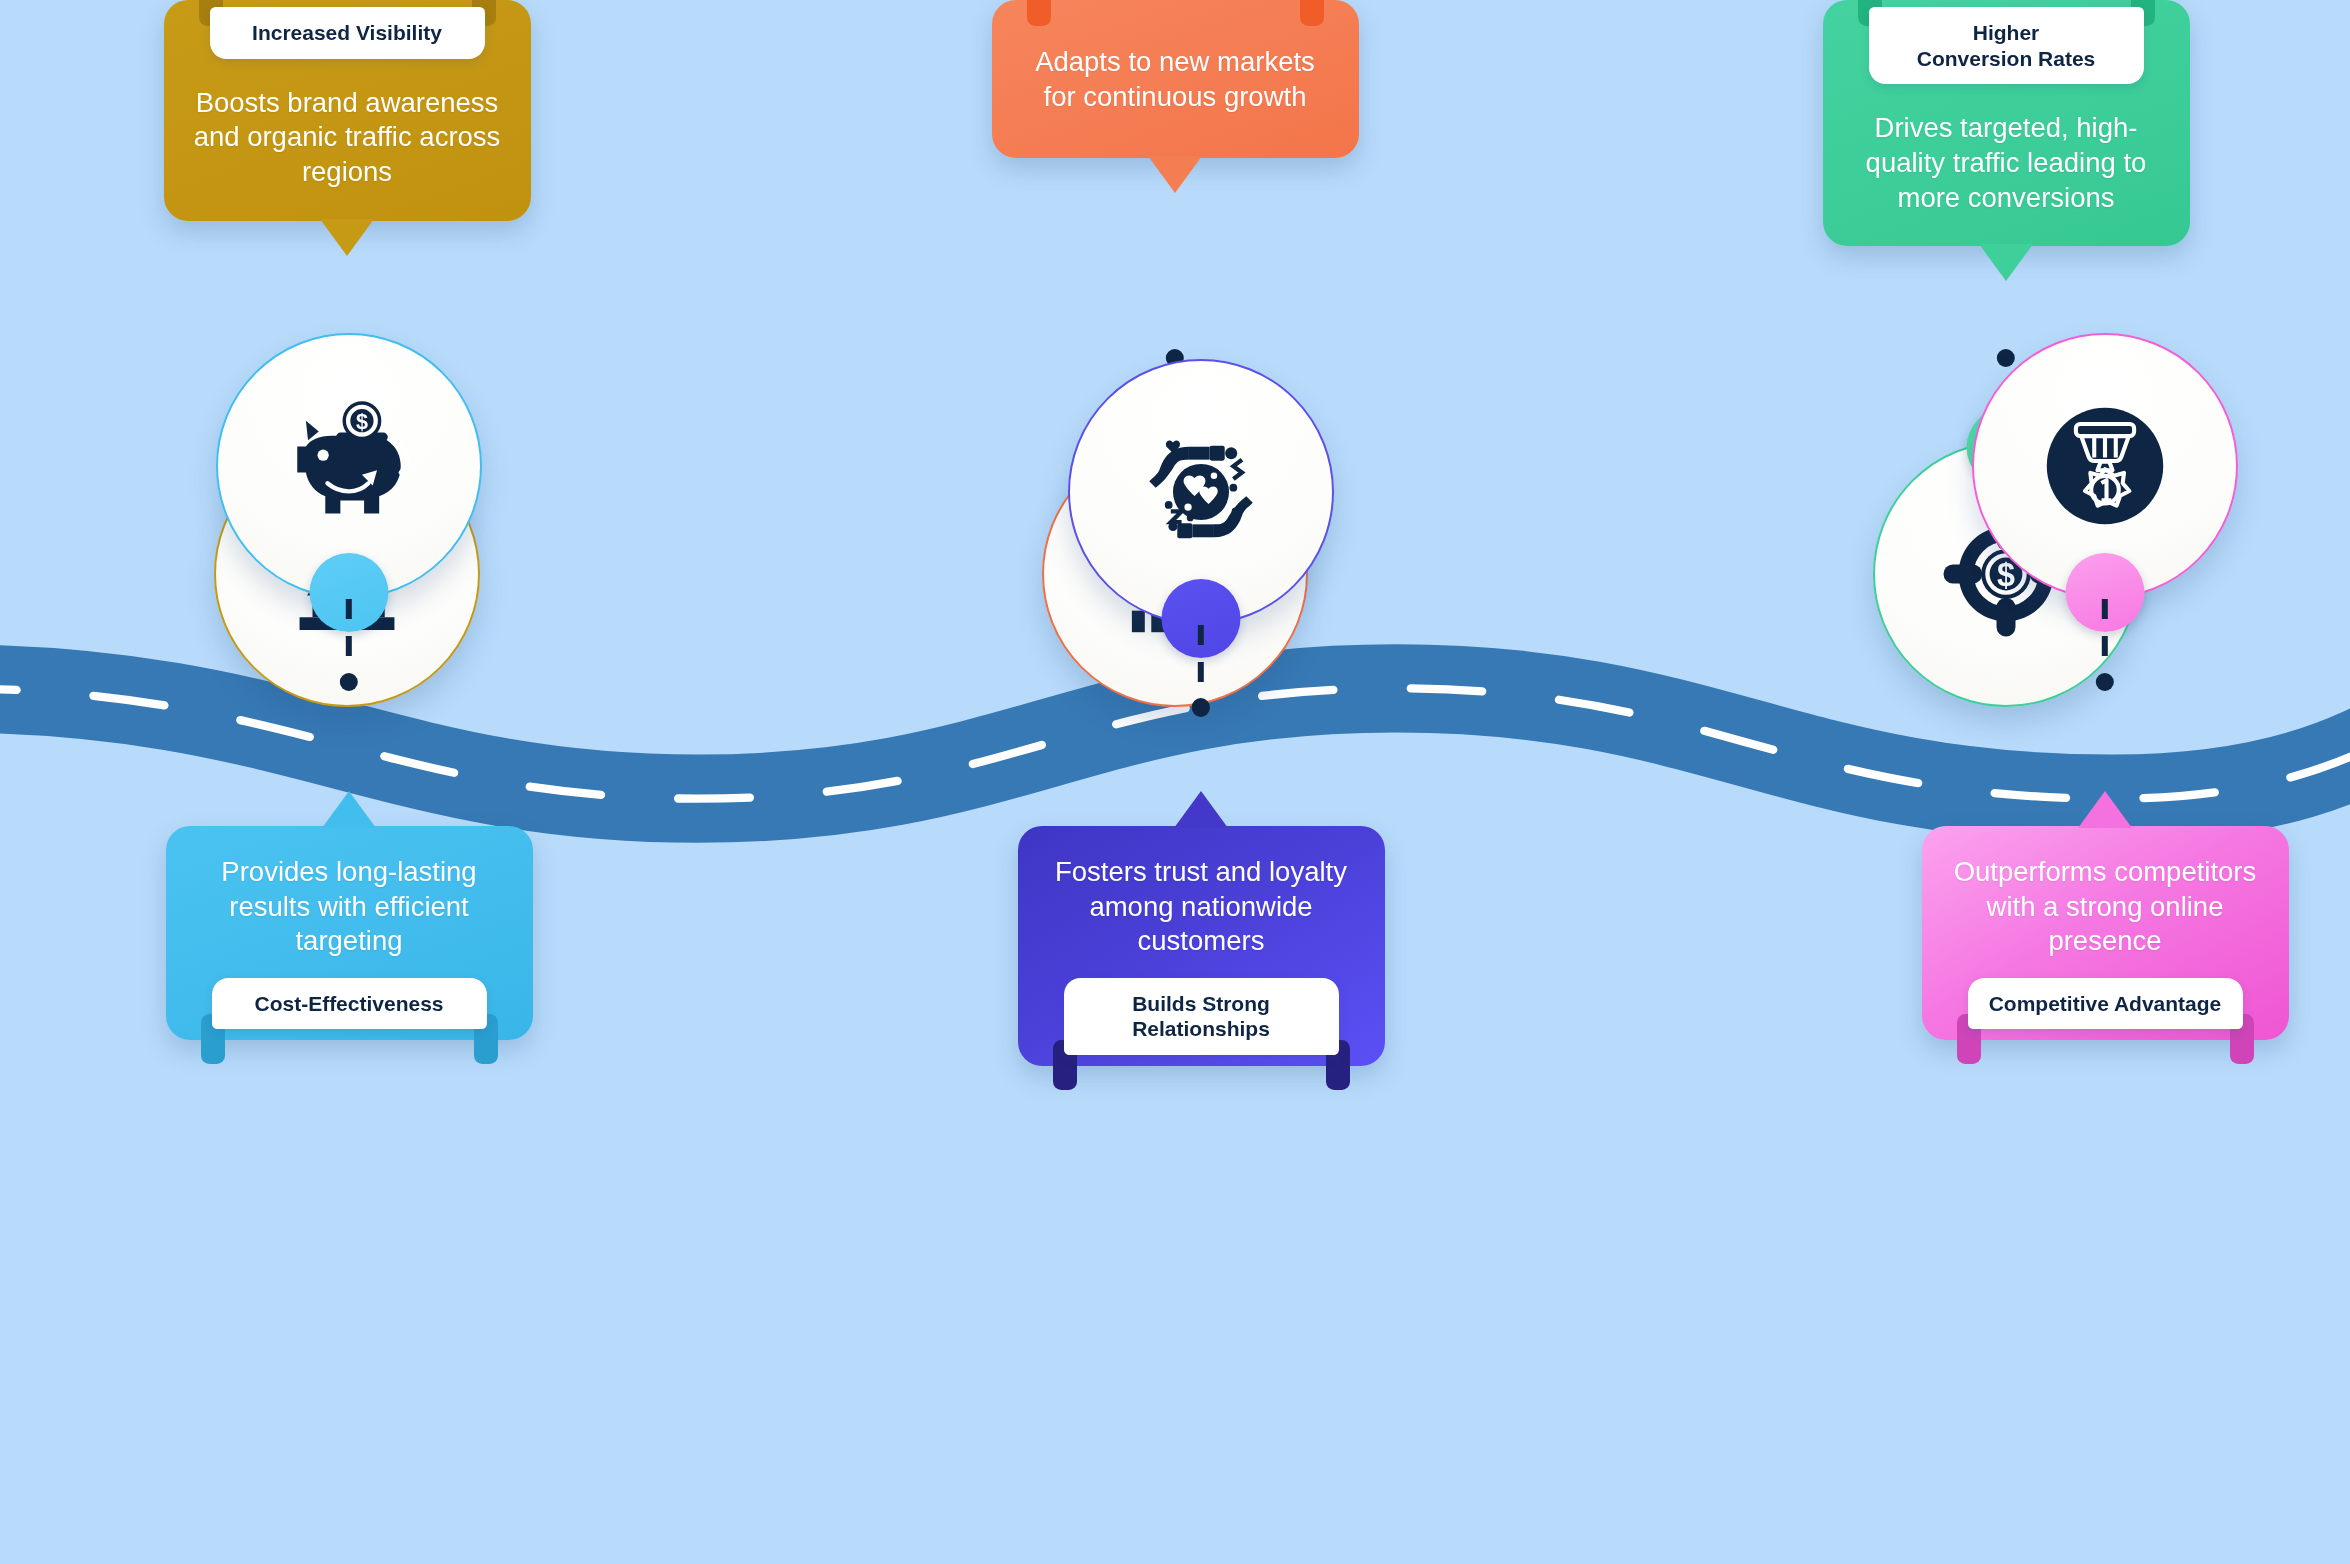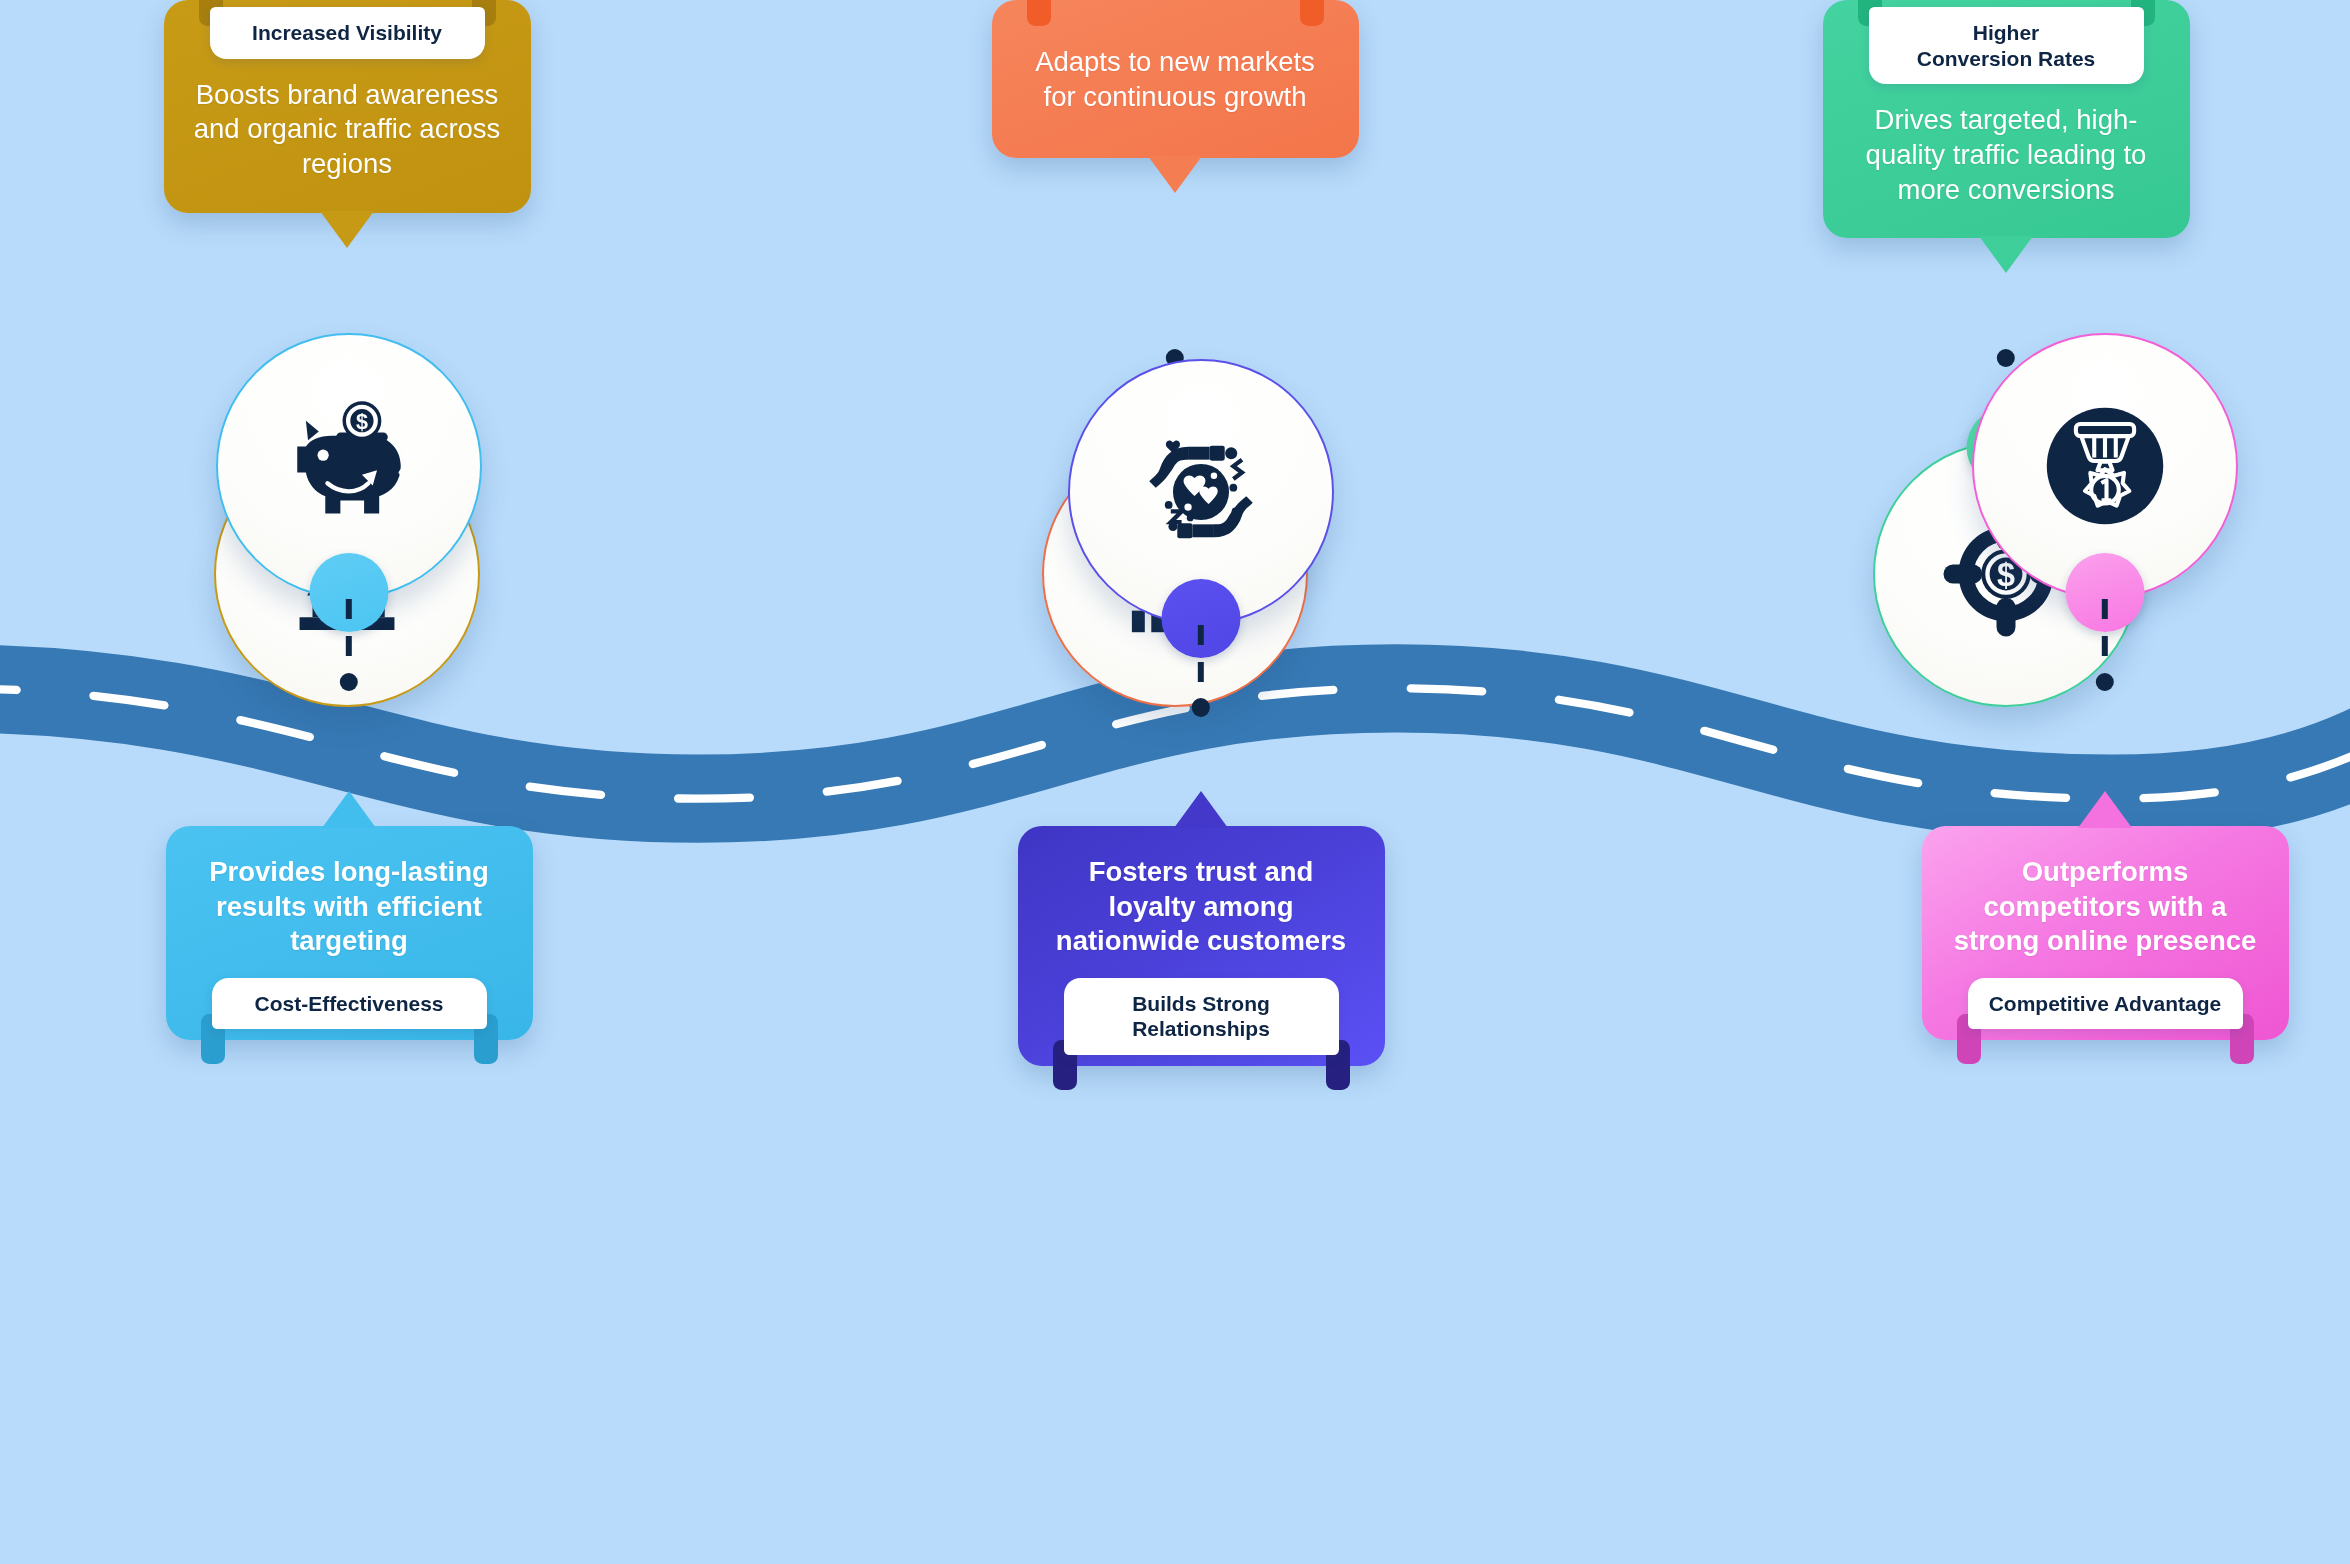--- a/index.html
+++ b/index.html
@@ -54,33 +54,33 @@
     padding: 13px 16.5px;
     width: 275px;
     margin: 0 auto;
     text-align: center;
     color: #0f2544;
     font-weight: bold;
     font-size: 21px;
     line-height: 1.22;
     box-shadow: 0 3.7px 9.2px rgba(40,80,130,.14);
   }
-  .node.top .label-tab { margin-top: -13px; margin-bottom: 6px; border-top-left-radius: 5.5px; border-top-right-radius: 5.5px; }
+  .node.top .label-tab { margin-top: -13px; margin-bottom: 14px; border-top-left-radius: 5.5px; border-top-right-radius: 5.5px; }
   .node.bot .label-tab { margin-bottom: -13px; margin-top: 5.5px; border-bottom-left-radius: 5.5px; border-bottom-right-radius: 5.5px; }
 
   .card-body {
     position: relative; z-index: 2;
     text-align: center;
     color: #ffffff;
     font-size: 27.5px;
     line-height: 1.26;
     padding: 13px 3.7px 7.3px;
     text-shadow: 0 0.9px 1.8px rgba(0,0,0,.08);
   }
-  .node.bot .card-body { padding: 9.2px 3.7px 13px; font-weight: bold; }
+  .node.bot .card-body { padding: 9.2px 3.7px 13px; }
 
   
   .pointer {
     position: absolute; left: 50%; transform: translateX(-50%);
     width: 0; height: 0;
     border-left: 27.5px solid transparent;
     border-right: 27.5px solid transparent;
     z-index: 0;
   }
   .node.top .pointer { bottom: -35px; border-top-width: 37px; border-top-style: solid; }

